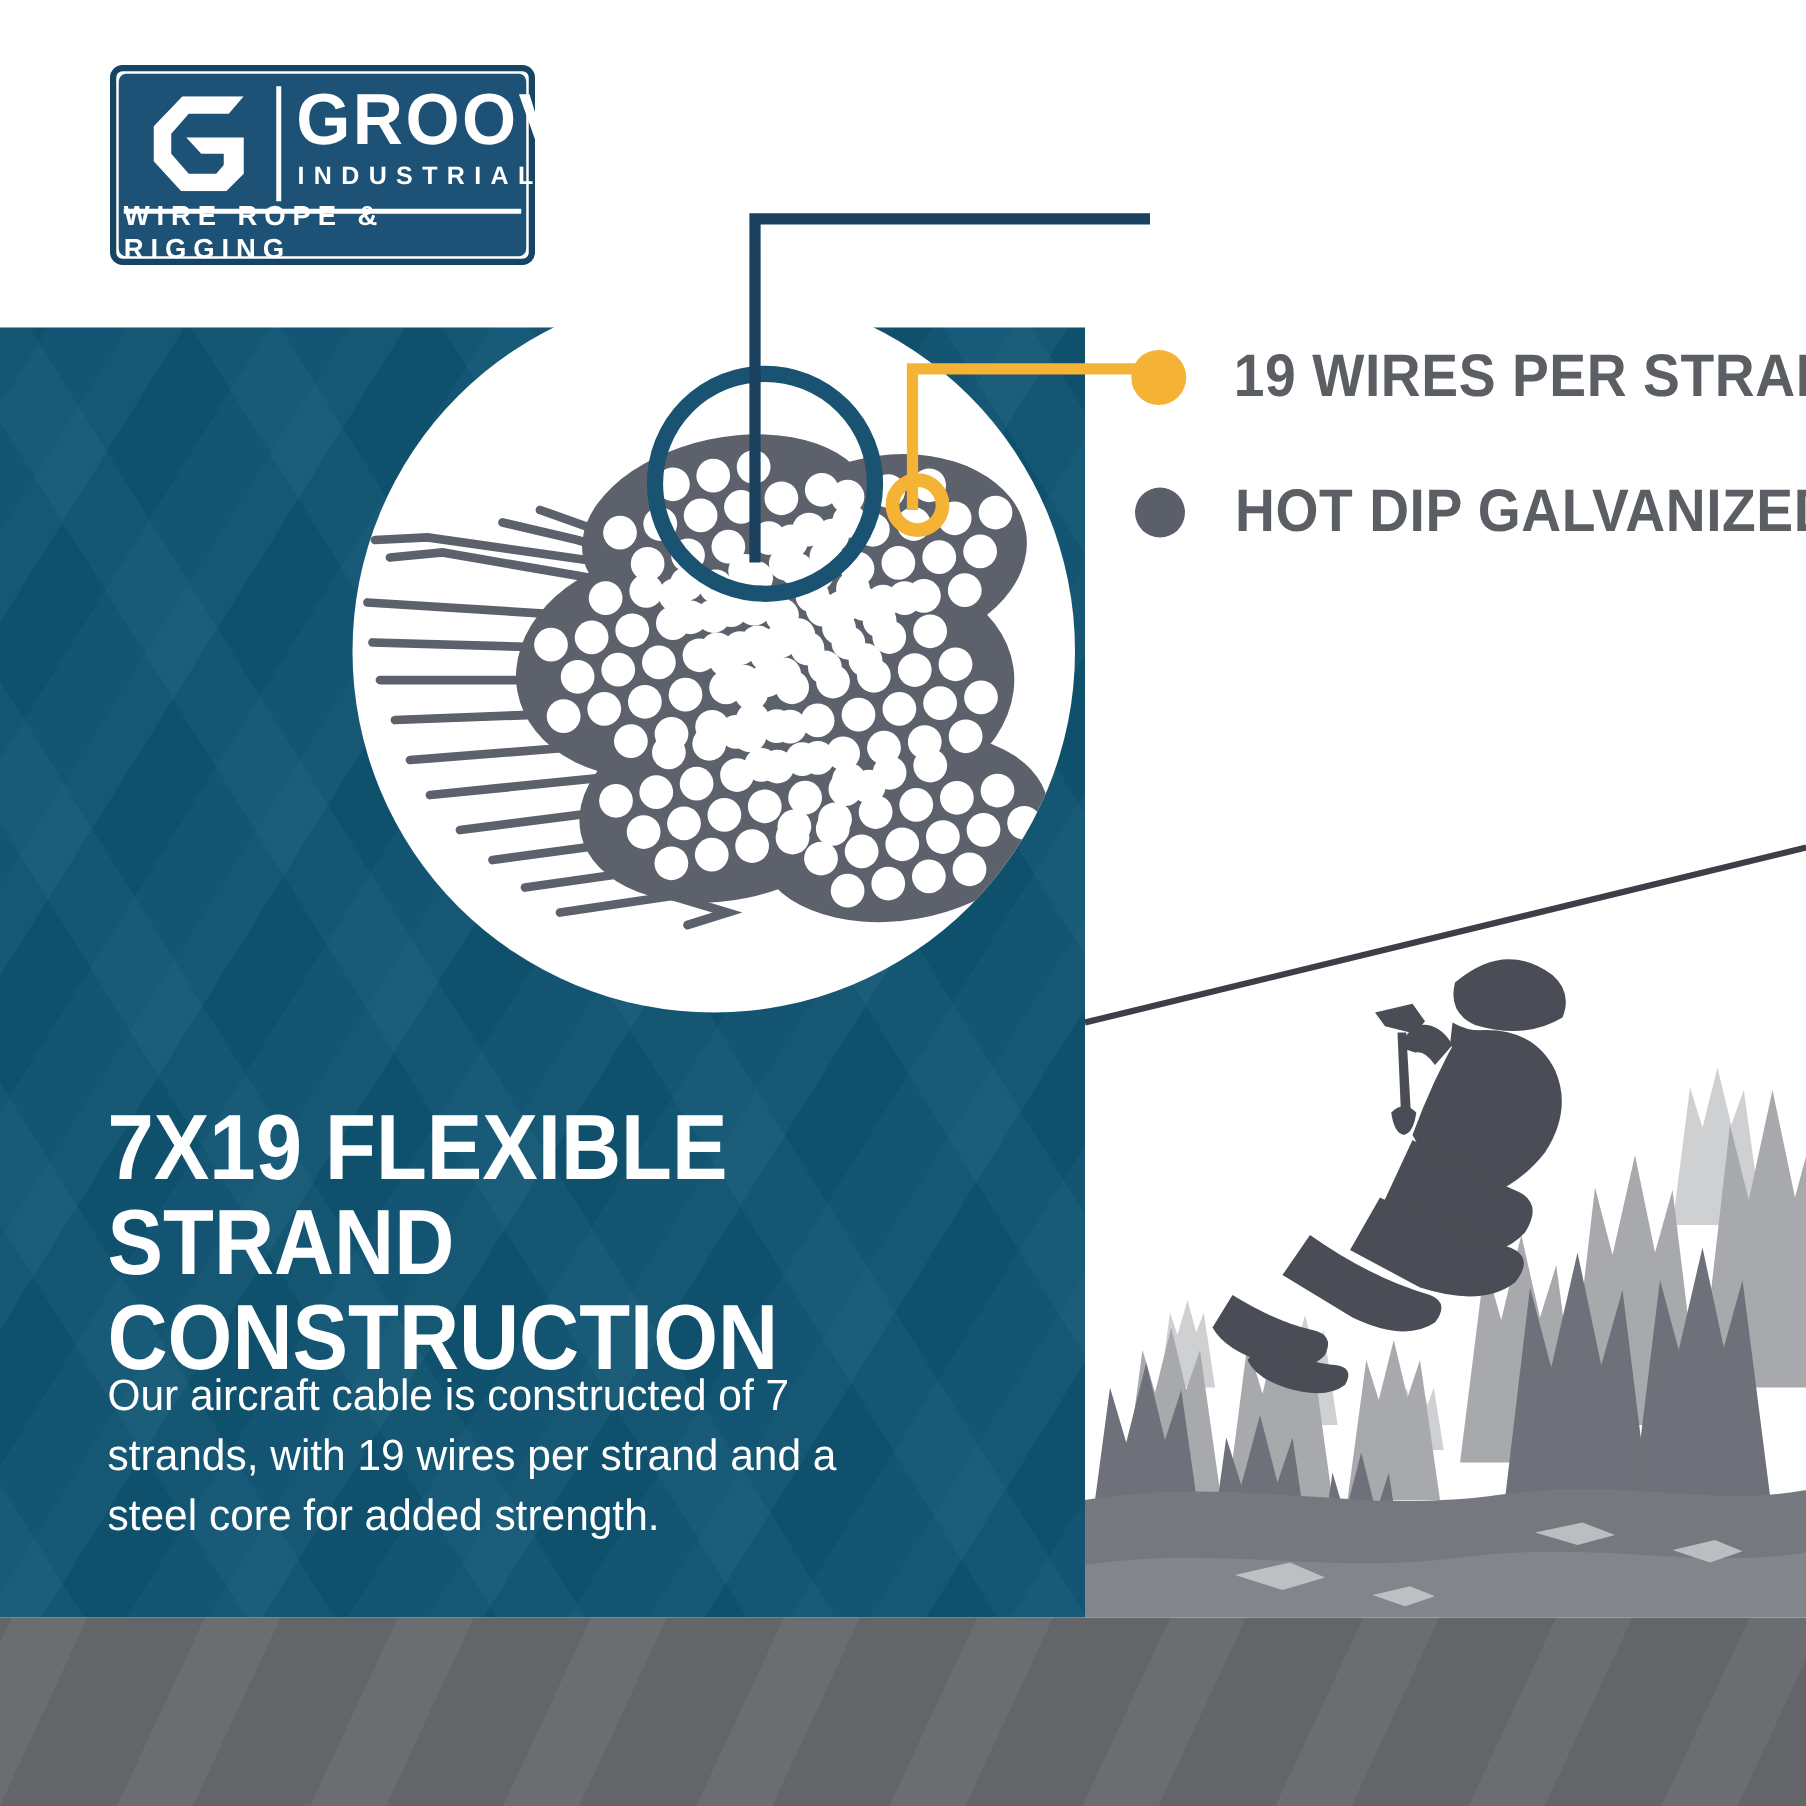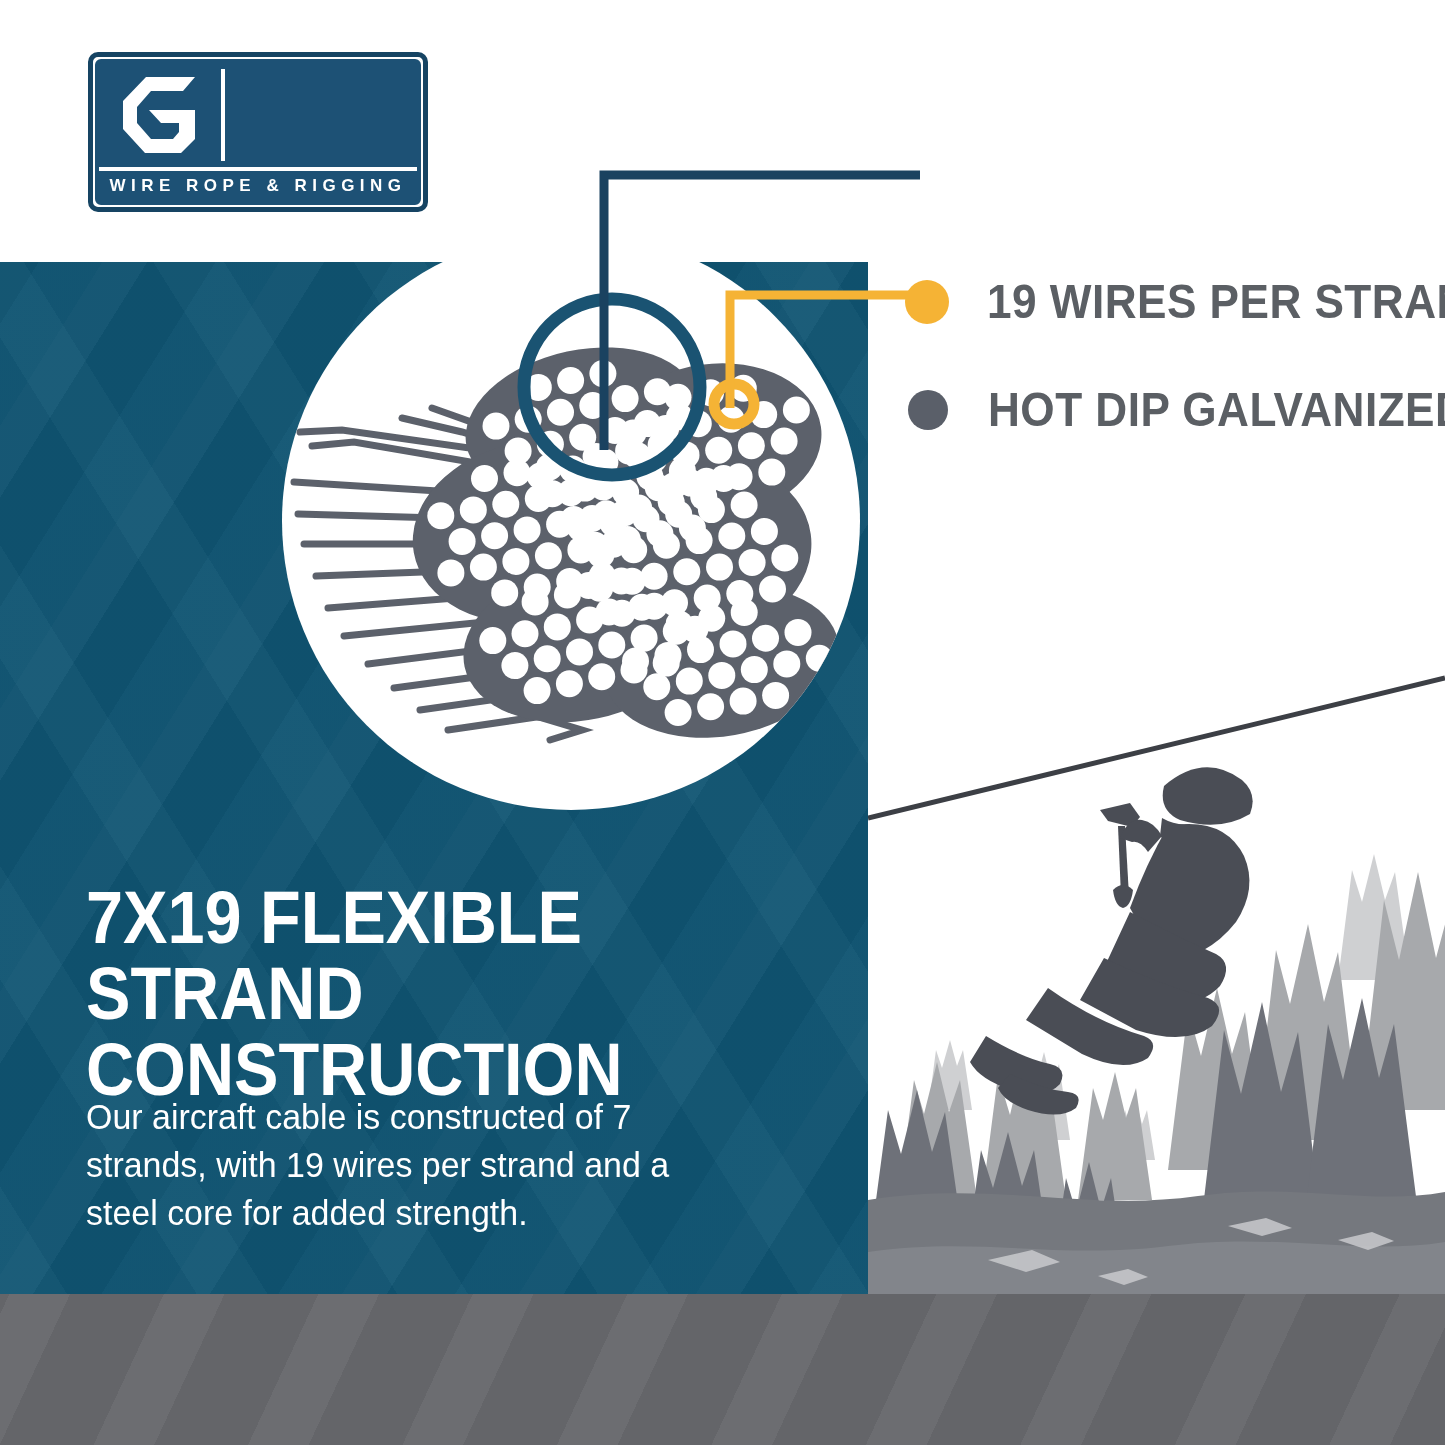--- a/index.html
+++ b/index.html
@@ -13,21 +13,21 @@
   .logo-inner{position:absolute;left:7px;top:7px;right:7px;bottom:7px;border:4px solid #1d5175;border-radius:6px;background:#1d5175;box-sizing:border-box;}
   .logo-topband{position:absolute;left:0;top:0;right:0;height:104px;display:flex;}
   .logo-mark{width:122px;height:104px;position:relative;}
   .logo-div{width:4px;background:#ffffff;margin:6px 0;}
   .logo-words{flex:1;position:relative;}
   .logo-groove{position:absolute;left:12px;top:4px;color:#fff;font-size:58px;font-weight:bold;letter-spacing:2px;
        font-family:"Liberation Sans Narrow","Liberation Sans",sans-serif;transform:scaleX(.96);transform-origin:left top;line-height:58px;}
   .logo-ind{position:absolute;left:13px;top:68px;color:#fff;font-size:20px;font-weight:bold;letter-spacing:7.5px;line-height:20px;}
   .logo-rule{position:absolute;left:0;right:0;top:104px;height:4px;background:#ffffff;}
   .logo-tag{position:absolute;left:0;right:0;top:108px;bottom:0;display:flex;align-items:center;justify-content:center;}
-  .logo-tag span{color:#fff;font-size:17px;font-weight:bold;letter-spacing:5.5px;}
+  .logo-tag span{color:#fff;font-size:22px;font-weight:bold;letter-spacing:5.5px;}
 
   
   .gmark{position:absolute;left:22px;top:14px;width:80px;height:76px;}
 
   
   .bluepanel{position:absolute;left:0;top:262px;width:868px;height:1032px;background:#0f5472;overflow:hidden;}
   .bluepanel .waves{position:absolute;inset:-40%;
      background:repeating-linear-gradient(122deg, rgba(255,255,255,.030) 0px, rgba(255,255,255,.030) 38px,
                 rgba(0,0,0,.028) 38px, rgba(0,0,0,.028) 96px, rgba(255,255,255,.016) 96px, rgba(255,255,255,.016) 150px);}
   .bluepanel .waves2{position:absolute;inset:-40%;
@@ -88,20 +88,24 @@
   <div class="logo-wrap">
     <div class="logo-outer"></div>
     <div class="logo-inner">
       <div class="logo-topband">
         <div class="logo-mark">
           <svg class="gmark" viewBox="0 0 80 76">
             <path fill="#ffffff" d="M25 0 H74 L62 14 H30 L16 30 V46 L30 62 H52 L58 55 V46 H40 L28 33 H74 V62 L60 76 H24 L2 52 V24 Z"></path>
           </svg>
         </div>
         <div class="logo-div"></div>
+        <div class="logo-words">
+          <div class="logo-groove">GROOVE</div>
+          <div class="logo-ind">INDUSTRIAL</div>
+        </div>
       </div>
       <div class="logo-rule"></div>
       <div class="logo-tag">
         <span>WIRE ROPE &amp; RIGGING</span>
       </div>
     </div>
   </div>
 
   <svg class="abs" style="left:282px;top:232px;" width="578" height="578" viewBox="0 0 578 578">
     <defs>

